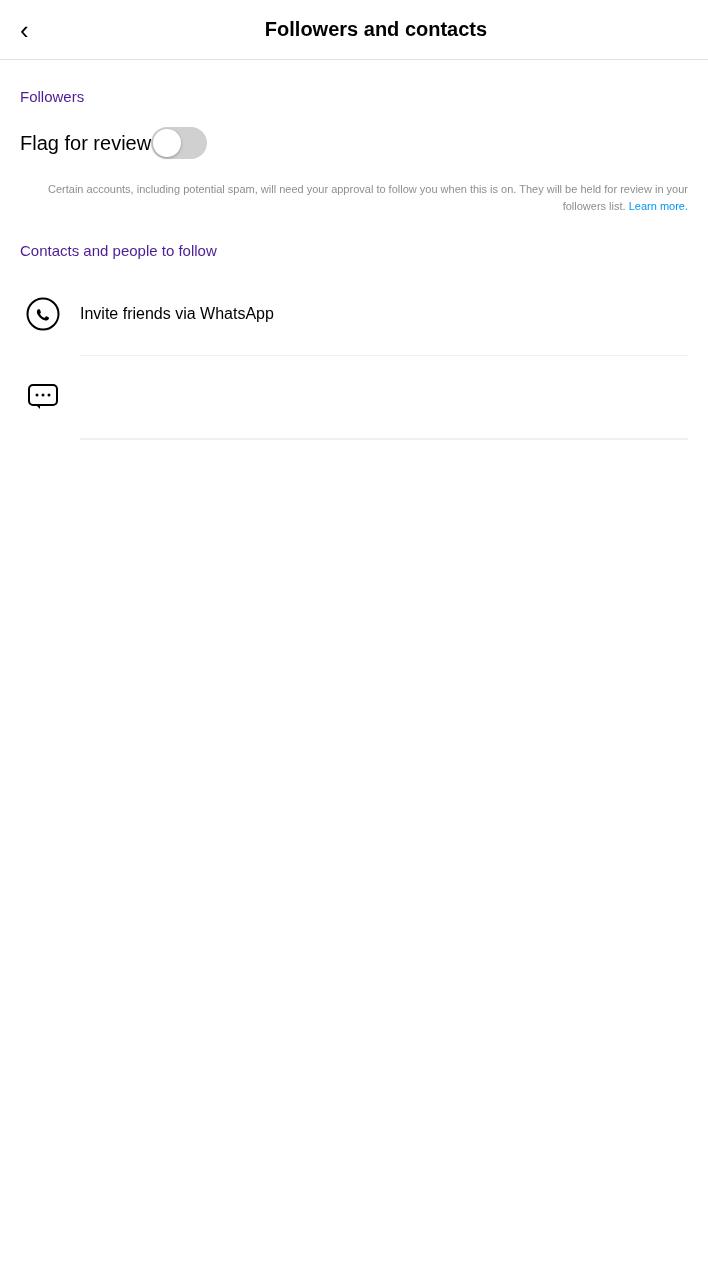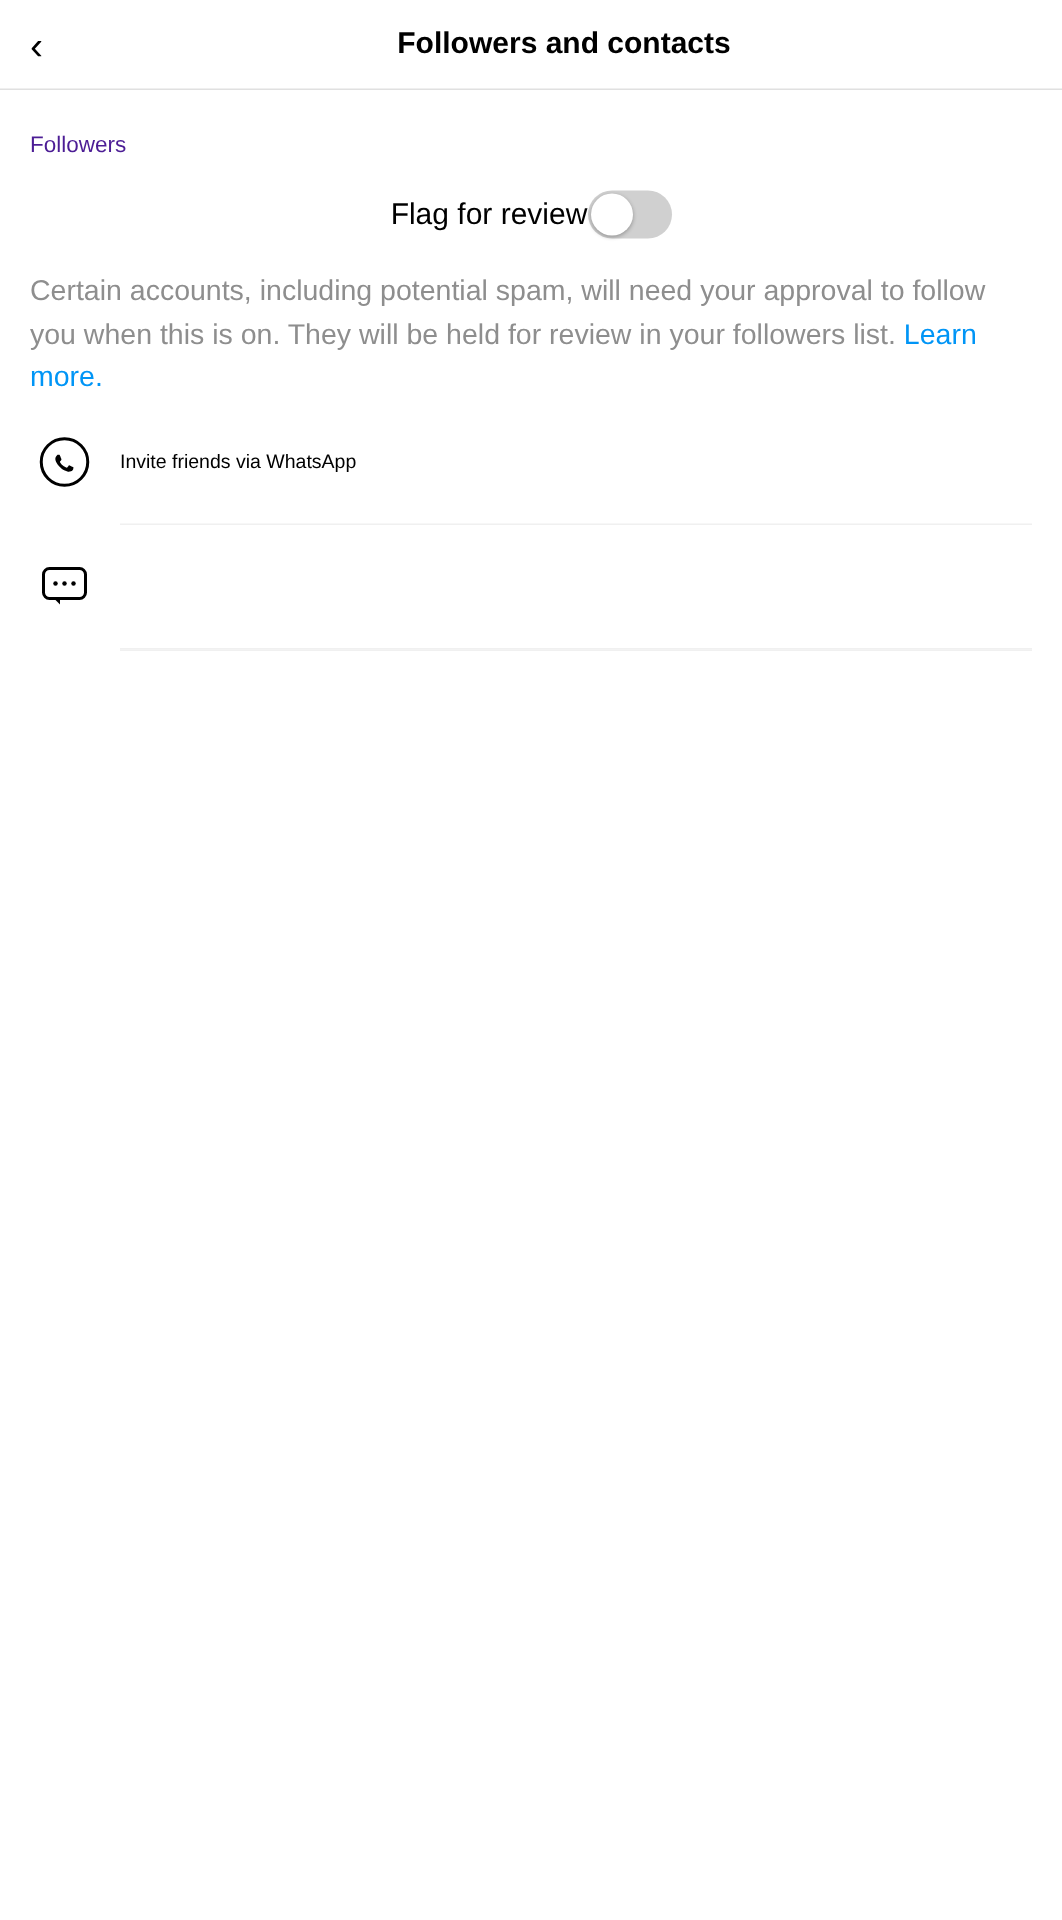--- a/index.html
+++ b/index.html
@@ -51,21 +51,21 @@
       font-weight: 500;
       color: #4c1d95;
       padding-top: 28px;
       padding-bottom: 14px;
     }
 
     
     .flag-row {
       display: flex;
       align-items: center;
-      justify-content: center;
+      justify-content: flex-start;
       padding: 8px 0;
     }
 
     .flag-label {
       font-size: 20px;
       font-weight: 400;
       color: #000;
     }
 
     
@@ -85,24 +85,25 @@
       background: #ffffff;
       border-radius: 50%;
       position: absolute;
       top: 2px;
       left: 2px;
       box-shadow: 0 1px 3px rgba(0,0,0,0.3);
     }
 
     
     .description {
-      font-size: 19px;
+      font-size: 11px;
       color: #8e8e8e;
       line-height: 1.5;
       padding: 14px 0 0 0;
+      text-align: right;
     }
 
     .description .learn-more {
       color: #0095f6;
       text-decoration: none;
     }
 
     
     .arrow-overlay {
       position: relative;
@@ -136,21 +137,21 @@
       justify-content: center;
       flex-shrink: 0;
     }
 
     .list-item-icon svg {
       width: 34px;
       height: 34px;
     }
 
     .list-item-label {
-      font-size: 13px;
+      font-size: 16px;
       font-weight: 400;
       color: #000;
       margin-left: 14px;
       flex: 1;
     }
 
     .list-item-chevron {
       font-size: 18px;
       color: #aaaaaa;
       margin-left: 8px;
@@ -191,20 +192,21 @@
         <polygon points="10,0 -12,30 32,30" fill="black"></polygon>
       </g>
     </svg>
 
     <p class="description">
       <span>Certain accounts, including potential spam, will need your approval to follow you when this is on. They will be held for review in your followers list.</span>
       <a href="#" class="learn-more">Learn more.</a>
     </p>
   </div>
 
+  <div class="section-label">Contacts and people to follow</div>
 
   <div class="list-item">
     <div class="list-item-icon">
       <svg viewBox="0 0 34 34" fill="none" xmlns="http://www.w3.org/2000/svg">
         <circle cx="17" cy="17" r="15.5" stroke="#000" stroke-width="2"></circle>
         <path d="M22.5 20.3c-.3-.15-1.8-.9-2.08-1-.28-.1-.48-.15-.68.15-.2.3-.78.98-.96 1.18-.18.2-.35.22-.65.07-.3-.15-1.27-.47-2.42-1.5-.9-.8-1.5-1.78-1.68-2.08-.18-.3-.02-.46.13-.61.13-.13.3-.35.45-.52.15-.17.2-.3.3-.5.1-.2.05-.37-.02-.52-.07-.15-.68-1.63-.93-2.23-.24-.58-.49-.5-.68-.51-.18-.01-.37-.01-.57-.01-.2 0-.52.07-.8.37-.27.3-1.04 1.02-1.04 2.48 0 1.47 1.07 2.88 1.22 3.08.15.2 2.1 3.2 5.08 4.49.71.3 1.26.49 1.69.62.71.23 1.36.2 1.87.12.57-.09 1.76-.72 2.01-1.41.25-.69.25-1.28.17-1.41-.07-.13-.27-.2-.57-.35z" fill="#000"></path>
       </svg>
     </div>
     <span class="list-item-label">Invite friends via WhatsApp</span>
   </div>

